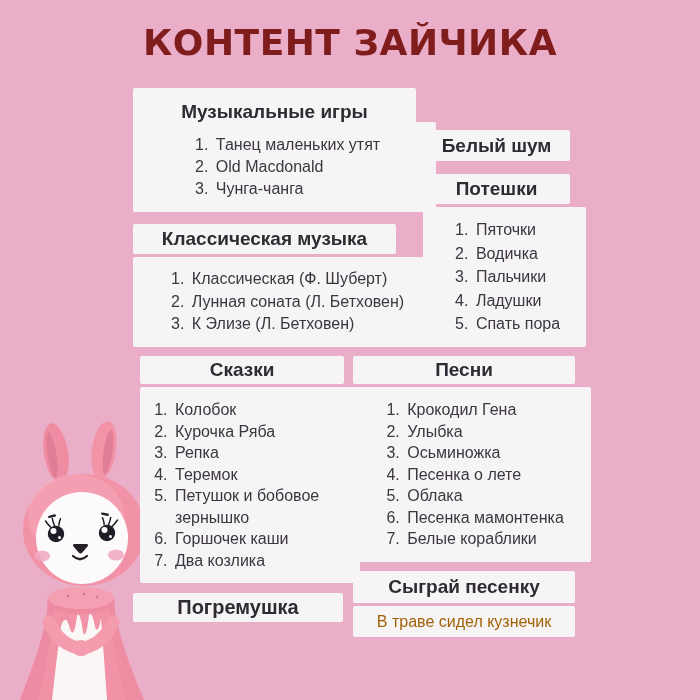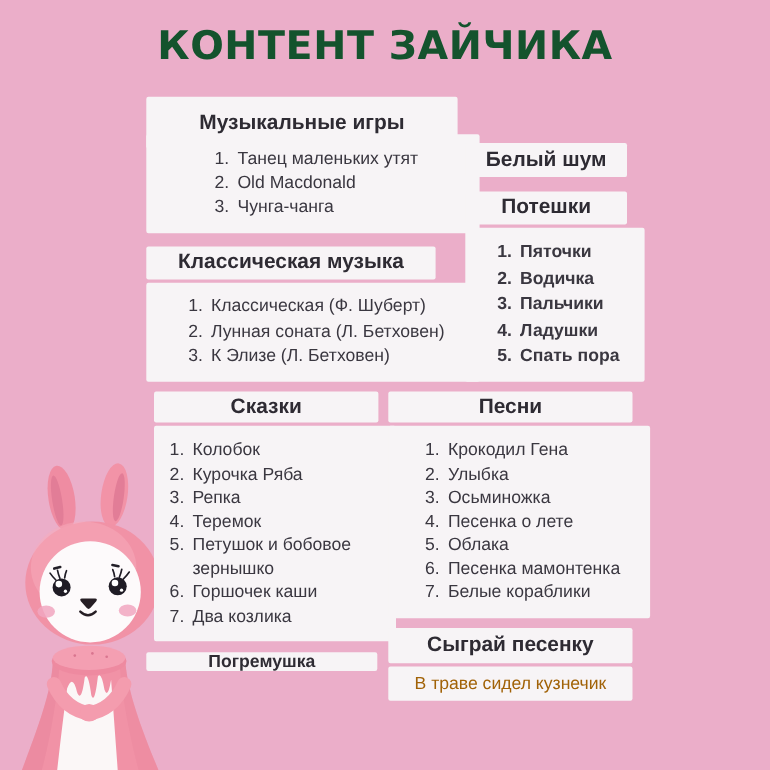--- a/index.html
+++ b/index.html
@@ -3,21 +3,21 @@
 <meta charset="utf-8">
 <style>
   html,body{margin:0;padding:0;}
   .page{
     position:relative;width:700px;height:700px;overflow:hidden;
     background:#ebaec9;
     font-family:"Liberation Sans", sans-serif;
   }
   .page-title{
     position:absolute;top:22px;left:0;width:700px;text-align:center;
-    color:#14532d;font-size:36px;font-weight:800;letter-spacing:.5px;
+    color:#7f1d1d;font-size:36px;font-weight:800;letter-spacing:.5px;
     font-family:"DejaVu Sans", sans-serif;
   }
   .card{
     position:absolute;background:#f7f4f6;border-radius:2px;z-index:2;
   }
   .card-header{
     display:flex;align-items:center;justify-content:center;
     color:#2e2b33;font-size:19px;font-weight:600;
   }
   .card-list ol{
@@ -28,32 +28,32 @@
   .card-note{
     display:flex;align-items:center;justify-content:center;
     color:#a16207;font-size:16px;
   }
   
   #mus-hdr   {left:133px;top:88px; width:283px;height:47px;}
   #mus-list  {left:133px;top:122px;width:283px;padding:12px 10px;}
   #mus-list li{line-height:22px;}
   #noise-hdr {left:423px;top:130px;width:147px;height:31px;}
   #pot-hdr   {left:423px;top:174px;width:147px;height:30px;}
-  #pot-list  {left:423px;top:207px;width:147px;padding:11px 8px;font-weight:bold;}
+  #pot-list  {left:423px;top:207px;width:147px;padding:11px 8px;}
   #pot-list li{line-height:23.5px;}
   #class-hdr {left:133px;top:224px;width:263px;height:30px;}
   #class-list{left:133px;top:257px;width:283px;padding:11px 10px;}
   #class-list li{line-height:22.5px;}
   #skaz-hdr  {left:140px;top:356px;width:204px;height:28px;}
   #skaz-list {left:140px;top:387px;width:204px;padding:12px 8px;}
   #skaz-list li{line-height:21.5px;}
   #pesni-hdr {left:353px;top:356px;width:222px;height:28px;}
   #pesni-list{left:353px;top:387px;width:222px;padding:12px 8px;}
   #pesni-list li{line-height:21.5px;}
-  #pogr-hdr  {left:133px;top:593px;width:210px;height:17px;font-size:16px;}
+  #pogr-hdr  {left:133px;top:593px;width:210px;height:29px;font-size:20px;}
   #sing-hdr  {left:353px;top:571px;width:222px;height:32px;}
   #sing-note {left:353px;top:606px;width:222px;height:31px;}
   .bunny{position:absolute;left:0;top:410px;z-index:1;}
 </style>
 </head>
 <body>
 
 <div class="page">
 
   <div class="page-title">КОНТЕНТ ЗАЙЧИКА</div>

